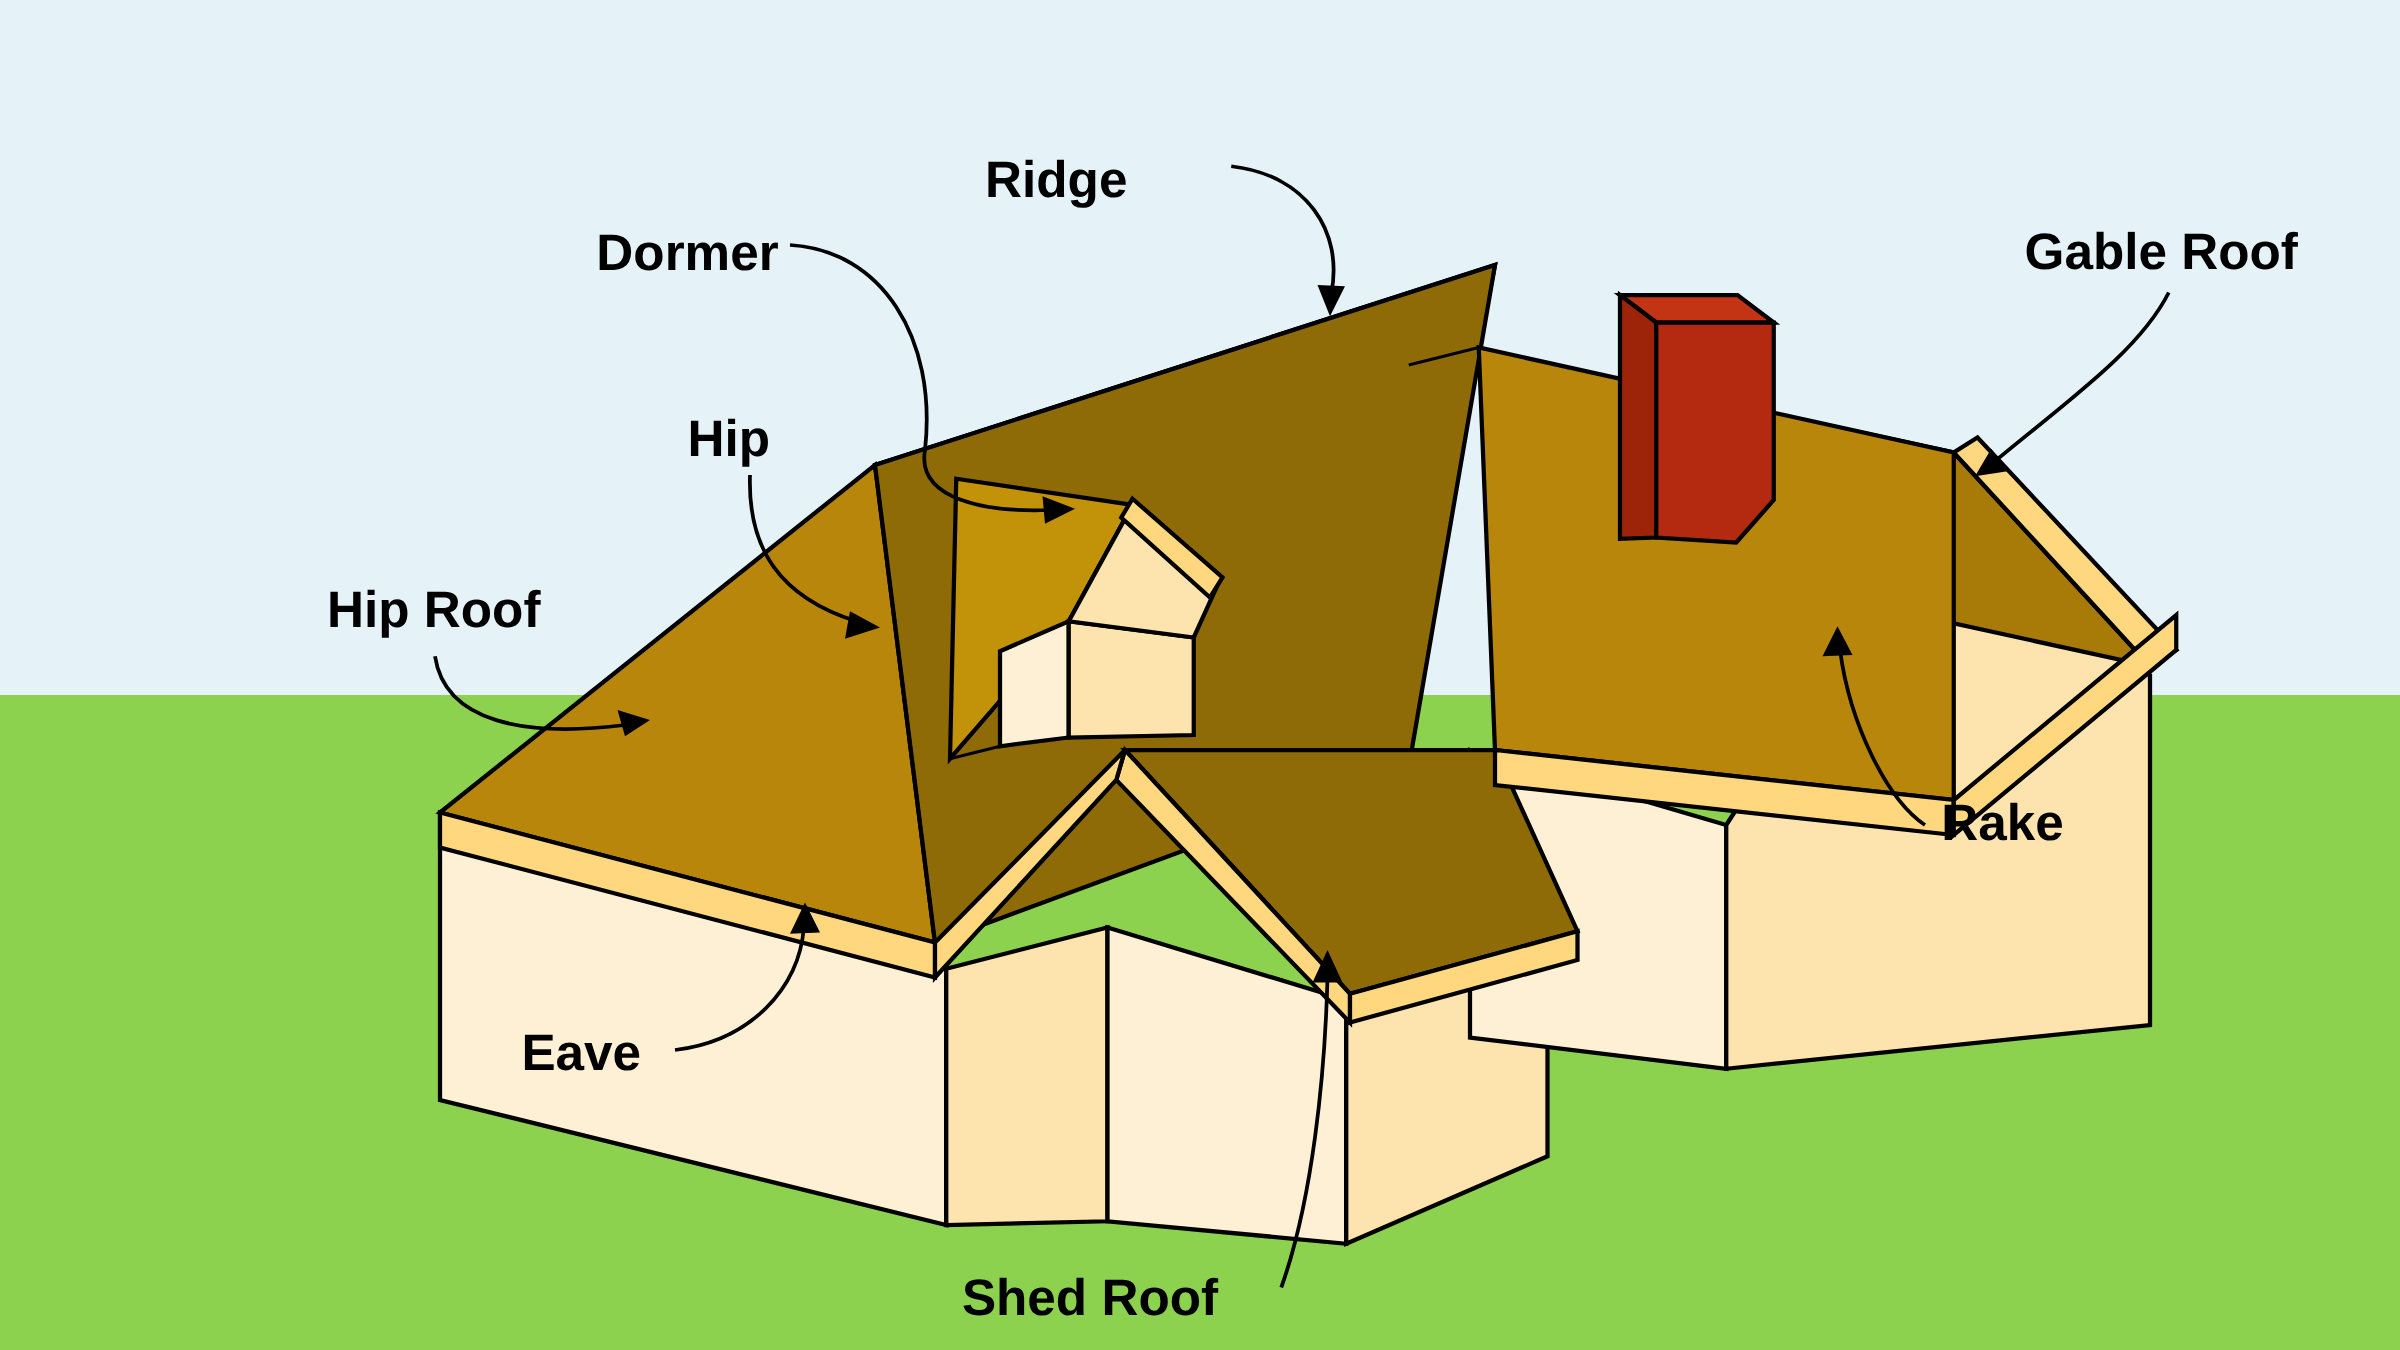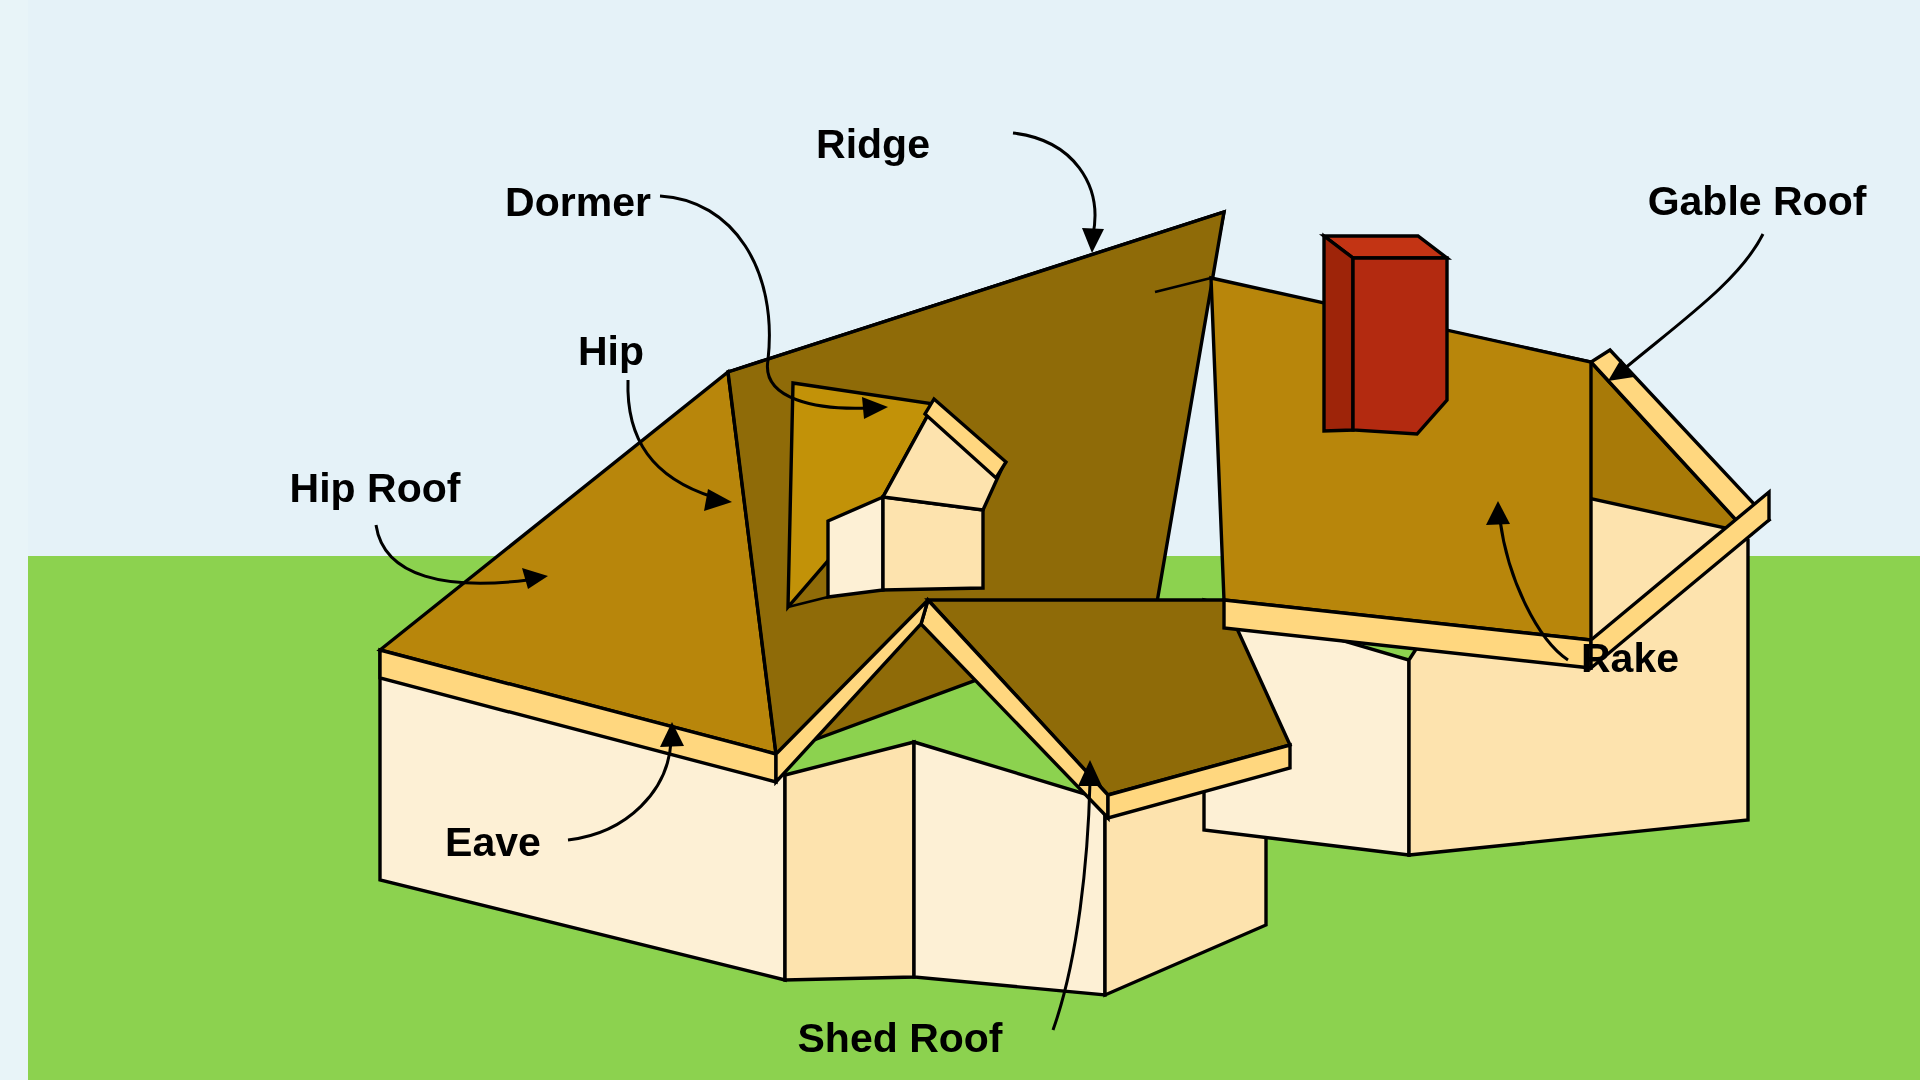--- a/index.html
+++ b/index.html
@@ -8,21 +8,20 @@
     width: 1920px;
     height: 1080px;
     overflow: hidden;
     background: #e8f4f8;
     font-family: "Liberation Sans", sans-serif;
   }
   #stage {
     position: relative;
     width: 1600px;
     height: 1080px;
-    margin-left: 28px;
   }
   #diagram {
     display: block;
     width: 1920px;
     height: 1080px;
   }
   .lbl {
     font-family: "Liberation Sans", sans-serif;
     font-weight: bold;
     font-size: 41px;

